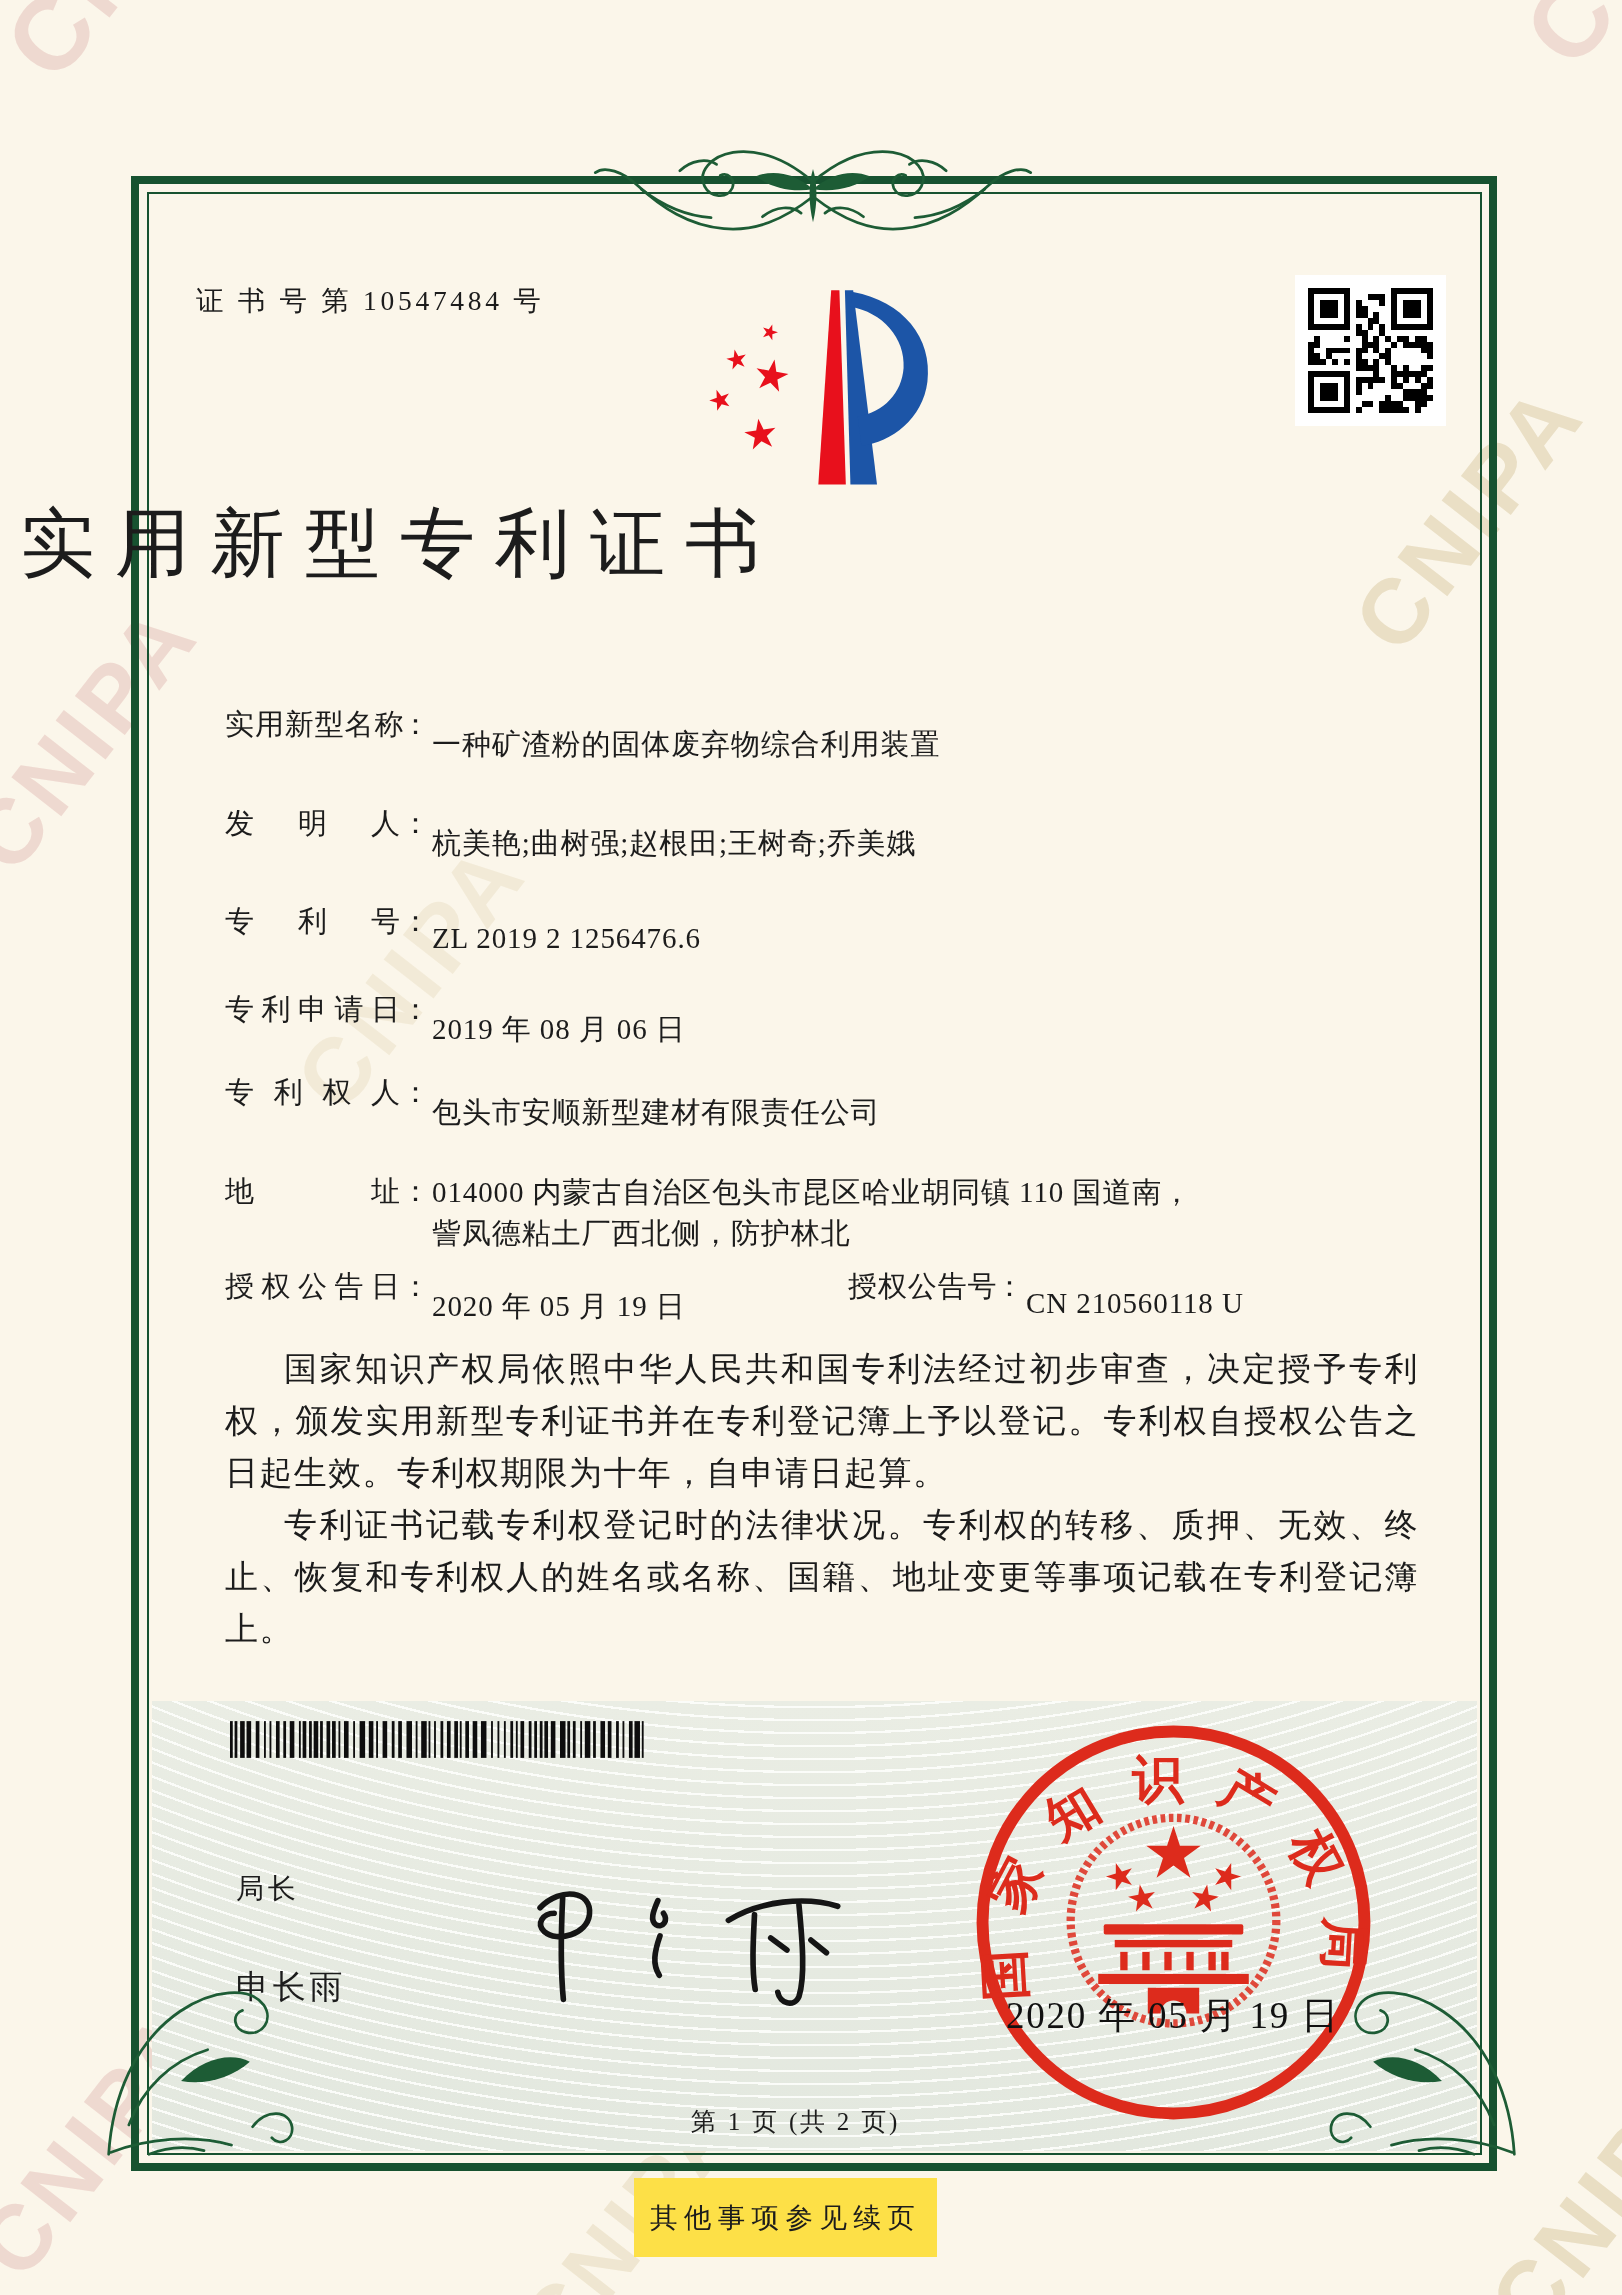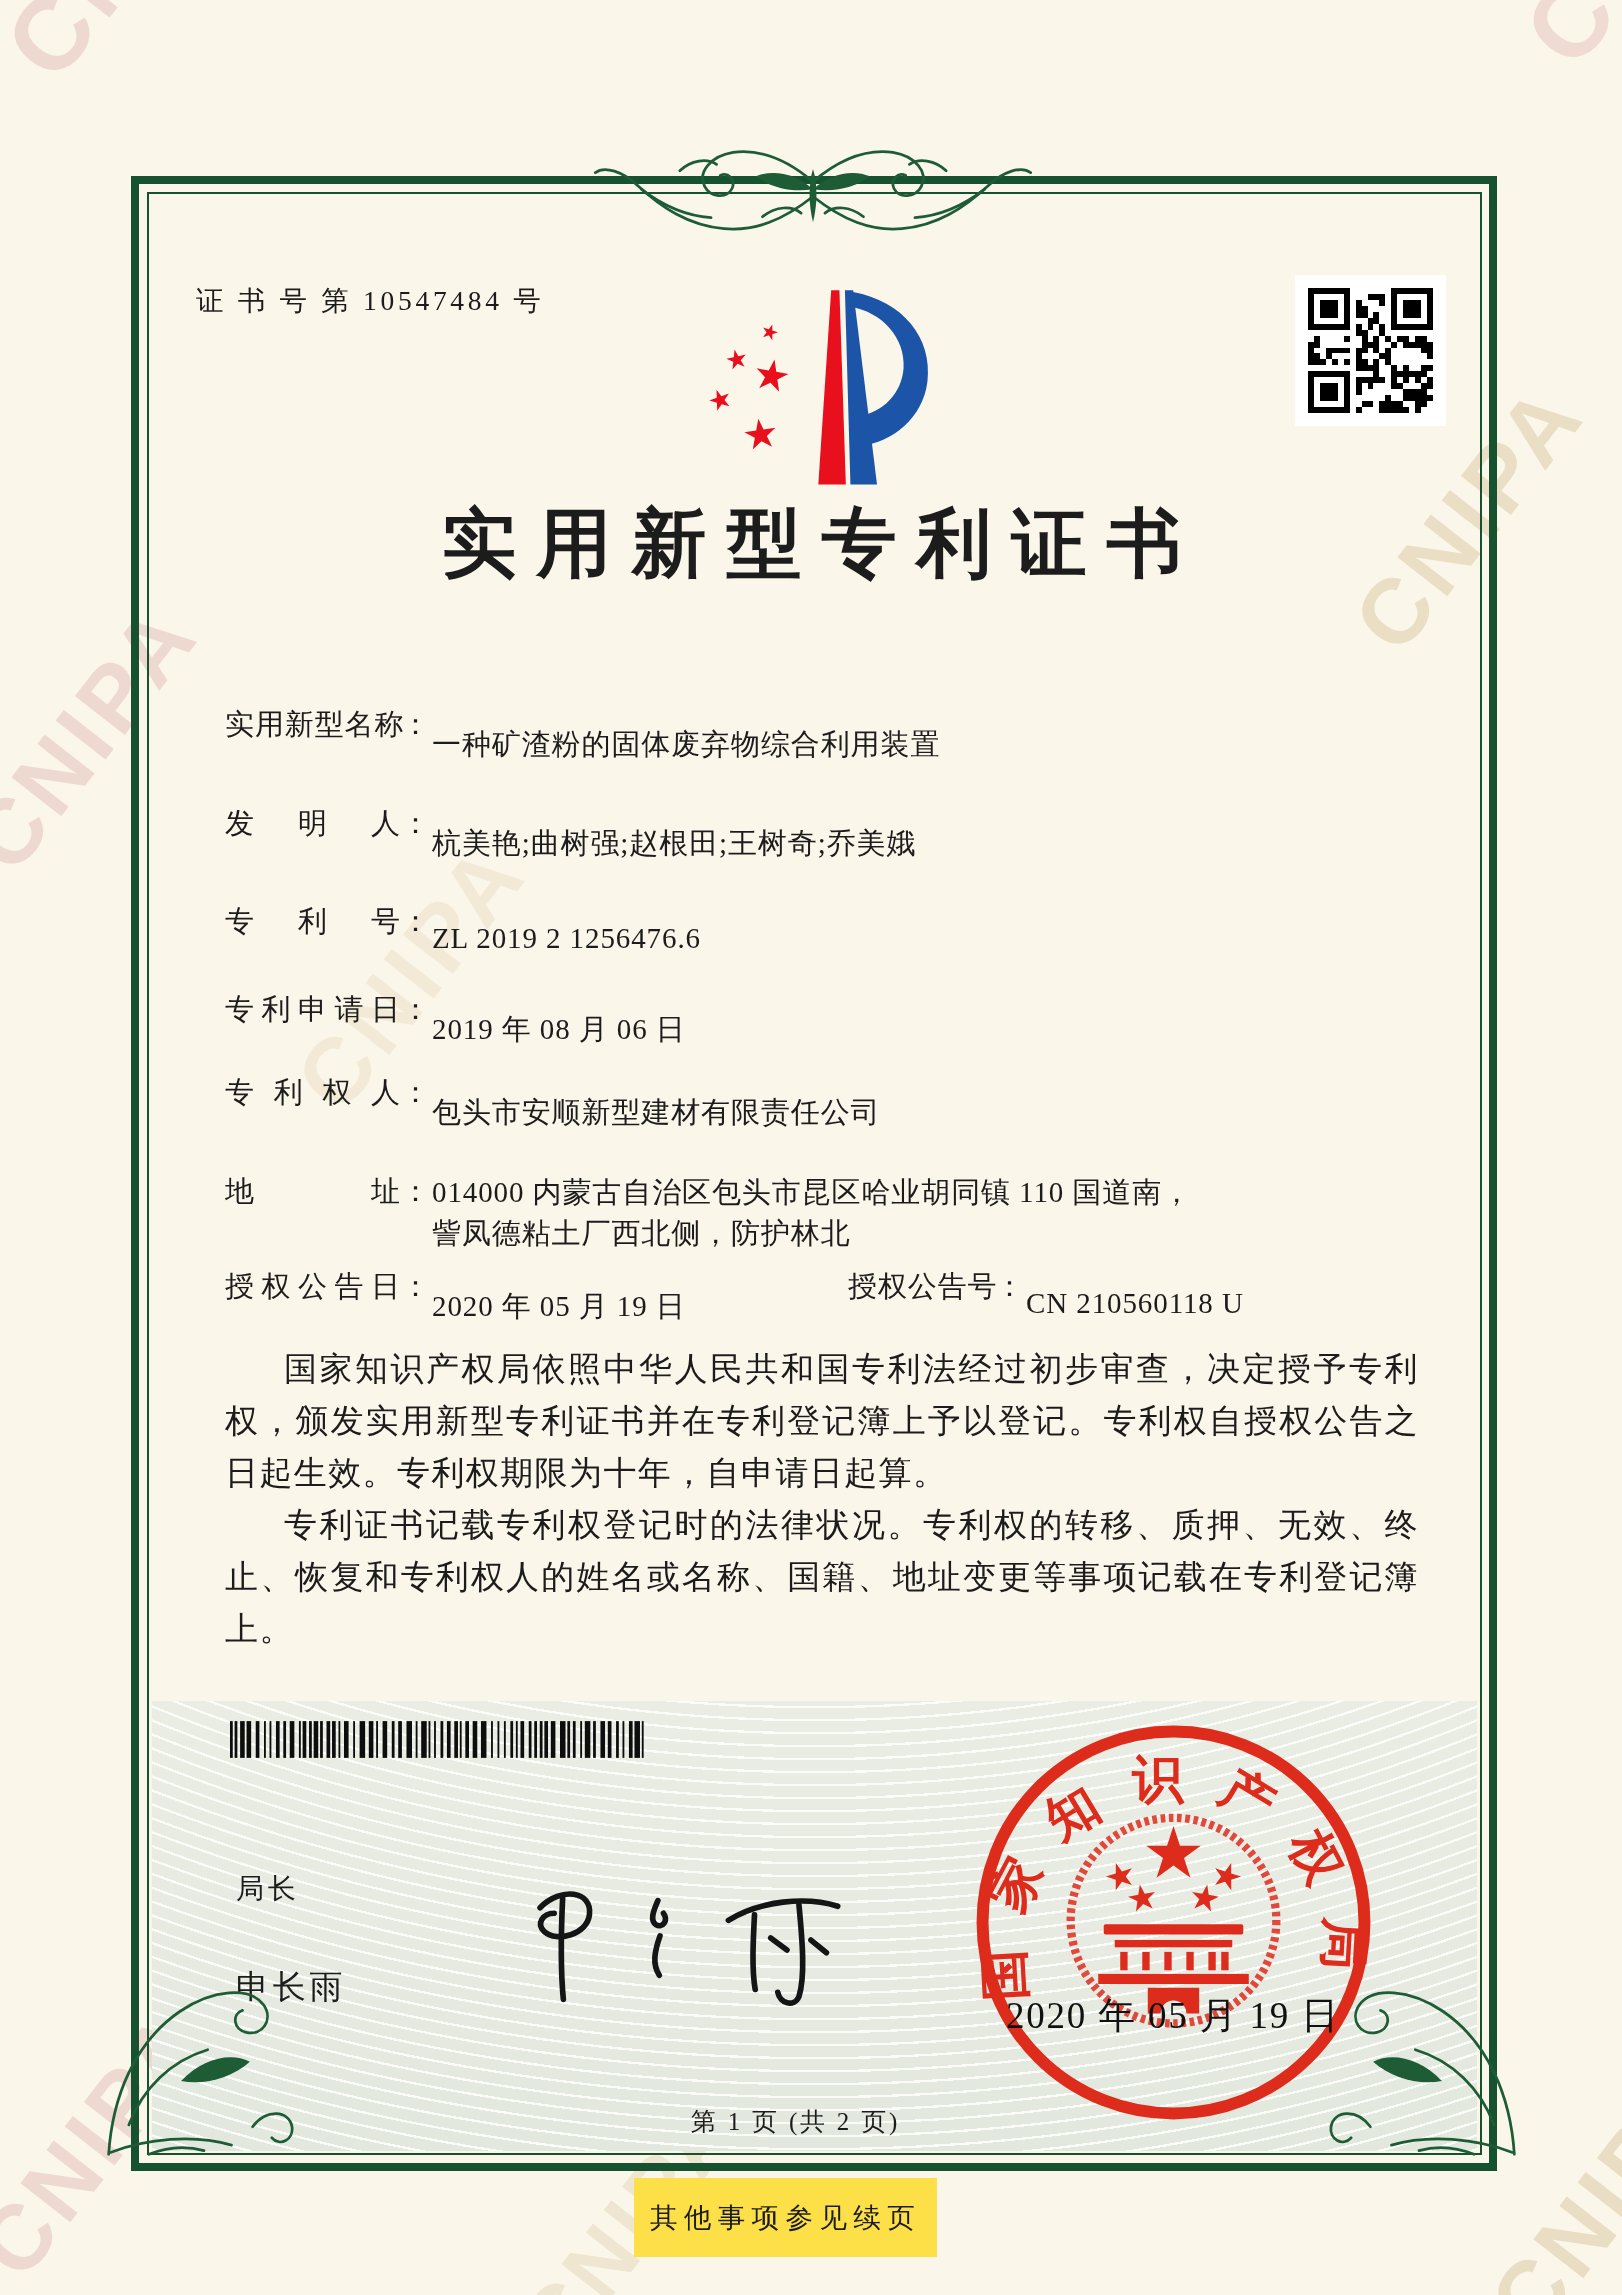--- a/index.html
+++ b/index.html
@@ -28,22 +28,22 @@
         rgba(252,253,250,.95) 0 2.3px, rgba(252,253,250,0) 2.3px 13px),
       linear-gradient(#eaede4,#e3e8df);
   }
   .z3{z-index:3;}
   .abs{position:absolute;}
   
   .cert-no{position:absolute; left:196px; top:283px; font-size:27.5px; letter-spacing:3.7px; z-index:3;}
   .qr-box{position:absolute; left:1295px; top:275px; width:151px; height:151px; background:#fff; z-index:3;}
   .qr-box svg{position:absolute; left:13px; top:13px;}
   .title{
-    position:absolute; left:0; top:494px; width:100%; text-align:center; z-index:3;
-    font-size:75px; font-weight:bold; letter-spacing:20px; text-indent:20px;
+    position:absolute; left:0; top:494px; width:100%; z-index:3;
+    font-size:75px; font-weight:normal; letter-spacing:20px; text-indent:20px;
   }
   
   .row{position:absolute; left:225px; font-size:29px; letter-spacing:0.9px; z-index:3; white-space:nowrap;}
   .flabel{display:inline-block; width:176px; text-align:justify; text-align-last:justify;
     vertical-align:top;font-family:Liberation Serif, serif;}
   .fcolon{display:inline-block; width:31px; vertical-align:top;}
   .fvalue{display:inline-block; vertical-align:top;margin-top:20px;}
   .addr-lines{display:inline-block; vertical-align:top; line-height:41px; white-space:normal; width:964px;}
   .pair2{position:absolute; left:623px; top:0; white-space:nowrap;}
   .pair2 .flabel{width:147px;}

